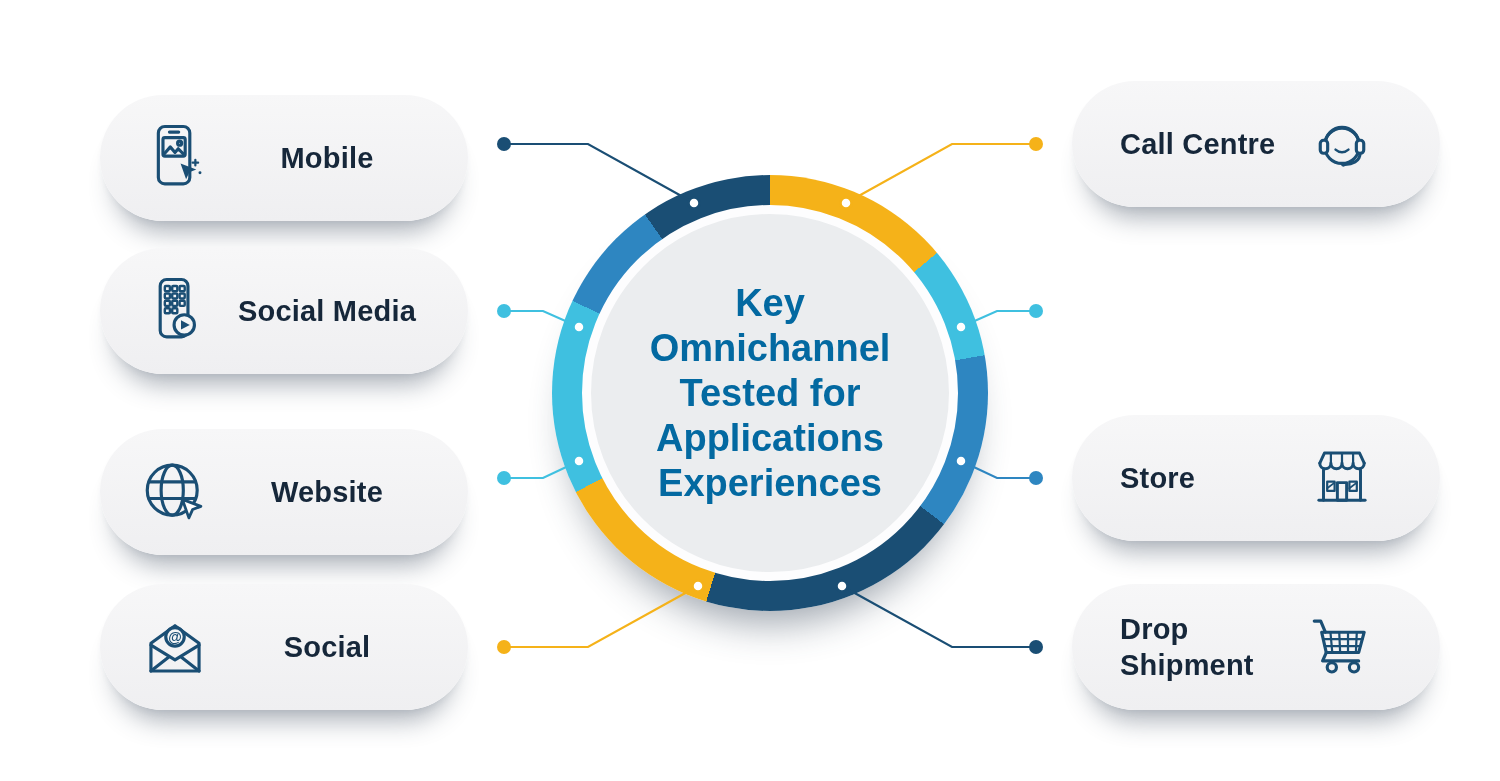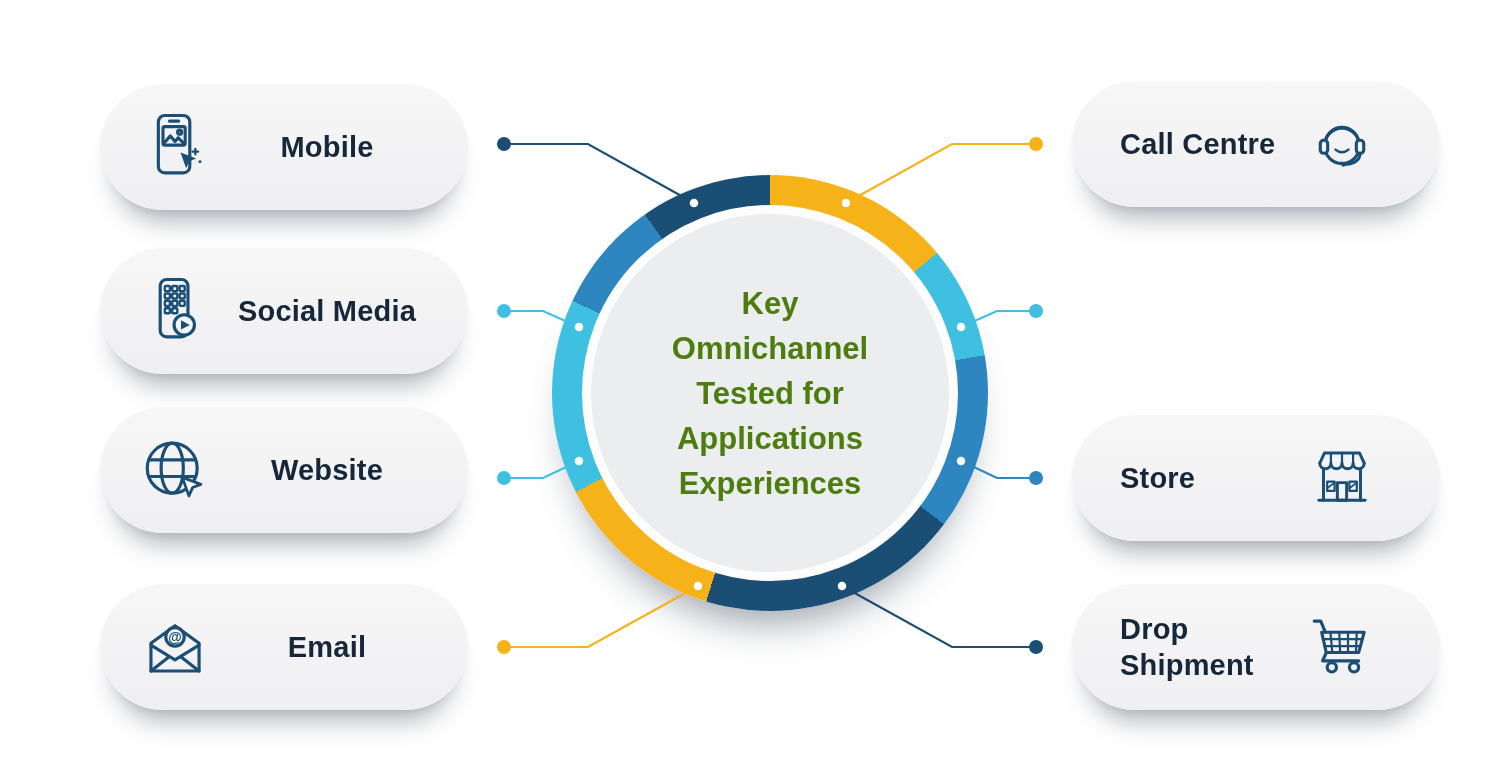--- a/index.html
+++ b/index.html
@@ -56,21 +56,21 @@
     box-shadow:0 30px 38px -18px rgba(52,66,86,0.48);
     z-index:2;
   }
   .hub-inner {
     position:absolute; inset:30px; border-radius:50%;
     background:#ebedef;
     border:9px solid #fdfdfe;
     display:flex; flex-direction:column; align-items:center; justify-content:center;
   }
   .hub-title-line {
-    font-size:31px; font-weight:bold; color:#4d7c0f;
+    font-size:38px; font-weight:bold; color:#0369a1;
     line-height:45px; text-align:center;
   }
 </style>
 </head>
 <body>
 
 <div class="stage">
 
   <svg class="connectors" width="1500" height="781" viewBox="0 0 1500 781">
 
@@ -126,21 +126,21 @@
   <div class="hub">
     <div class="hub-inner">
       <div class="hub-title-line">Key</div>
       <div class="hub-title-line">Omnichannel</div>
       <div class="hub-title-line">Tested for</div>
       <div class="hub-title-line">Applications</div>
       <div class="hub-title-line">Experiences</div>
     </div>
   </div>
 
-  <div class="card left" style="top:84px">
+  <div class="card left" style="top:95px">
     <span class="iconwrap">
       <svg class="icon" viewBox="0 0 80 80" width="74" height="74" fill="none" stroke="currentColor" stroke-width="3.4" stroke-linecap="round" stroke-linejoin="round">
         <rect x="22" y="6" width="34" height="62" rx="7"></rect>
         <line x1="34" y1="12" x2="44" y2="12"></line>
         <rect x="27" y="18" width="24" height="20" rx="2"></rect>
         <circle cx="45" cy="24" r="2.2"></circle>
         <path d="M28 36 l7 -8 5 6 3.5 -4 6 6"></path>
         <path d="M62 42 v6 M59 45 h6" stroke-width="2.4"></path>
         <circle cx="67" cy="56" r="1.6" fill="currentColor" stroke="none"></circle>
         <path d="M46 46 l17 6.5 -7.5 3 -3.5 7.5 z" fill="currentColor" stroke="none"></path>
@@ -166,21 +166,21 @@
           <rect x="29" y="37" width="5.5" height="5.5" rx="1"></rect>
           <rect x="37" y="37" width="5.5" height="5.5" rx="1"></rect>
         </g>
         <circle cx="50" cy="55" r="11" fill="#f4f5f6"></circle>
         <path d="M46.5 50 l9.5 5 -9.5 5 z" fill="currentColor" stroke="none"></path>
       </svg>
     </span>
     <span class="label">Social Media</span>
   </div>
 
-  <div class="card left" style="top:407px">
+  <div class="card left" style="top:429px">
     <span class="iconwrap">
       <svg class="icon" viewBox="0 0 80 80" width="74" height="74" fill="none" stroke="currentColor" stroke-width="3.4" stroke-linecap="round" stroke-linejoin="round">
         <circle cx="37" cy="38" r="27"></circle>
         <ellipse cx="37" cy="38" rx="12" ry="27"></ellipse>
         <line x1="12" y1="29" x2="62" y2="29"></line>
         <line x1="12" y1="47" x2="62" y2="47"></line>
         <path d="M48 48 l20 7.5 -9 3.5 -4 9 z" fill="#ffffff" stroke-width="3"></path>
       </svg>
     </span>
     <span class="label">Website</span>
@@ -189,21 +189,21 @@
   <div class="card left" style="top:584px">
     <span class="iconwrap">
       <svg class="icon" viewBox="0 0 80 80" width="74" height="74" fill="none" stroke="currentColor" stroke-width="3.4" stroke-linecap="round" stroke-linejoin="round">
         <path d="M14 36 L40 17 L66 36 V66 H14 Z"></path>
         <path d="M14 38 L40 54 L66 38"></path>
         <path d="M14 66 L33 51 M66 66 L47 51"></path>
         <circle cx="40" cy="29" r="10" fill="#f4f5f6"></circle>
         <text x="40" y="34.5" text-anchor="middle" font-size="15" font-weight="bold" fill="currentColor" stroke="none" font-family="Liberation Sans, sans-serif">@</text>
       </svg>
     </span>
-    <span class="label">Email</span>
+    <span class="label">Social</span>
   </div>
 
   <div class="card right" style="top:81px">
     <span class="label">Call Centre</span>
     <span class="iconwrap">
       <svg class="icon" viewBox="0 0 80 80" width="74" height="74" fill="none" stroke="currentColor" stroke-width="3.4" stroke-linecap="round" stroke-linejoin="round">
         <circle cx="40" cy="42" r="19"></circle>
         <path d="M22 40 a18 18 0 0 1 36 0"></path>
         <rect x="16.5" y="36" width="8" height="14" rx="3.5" fill="#f4f5f6"></rect>
         <rect x="55.5" y="36" width="8" height="14" rx="3.5" fill="#f4f5f6"></rect>

